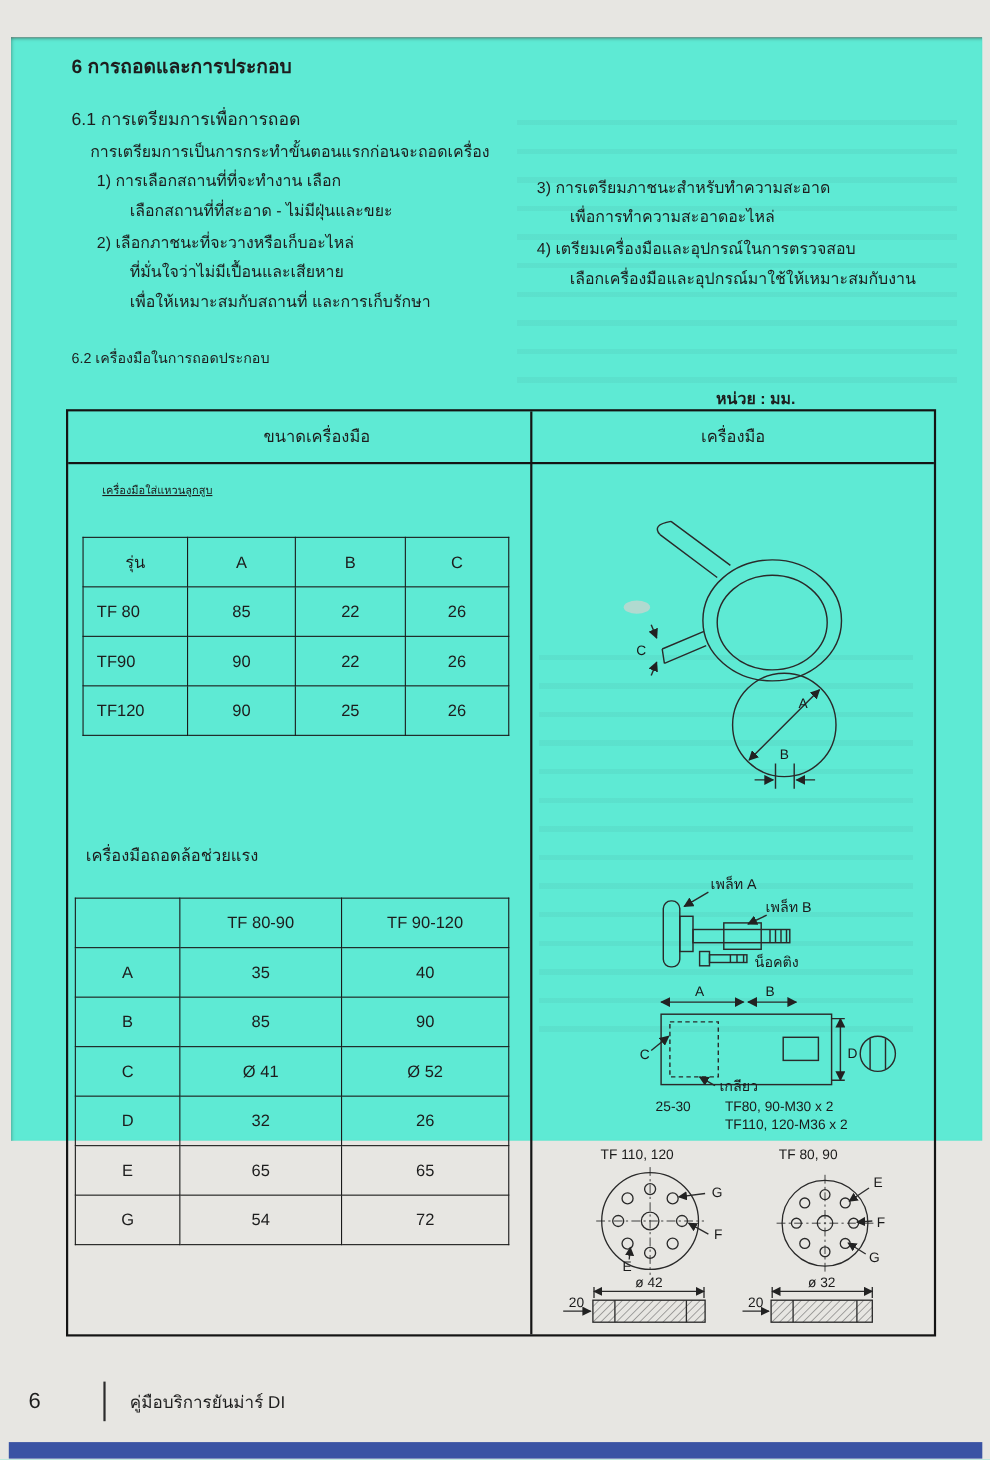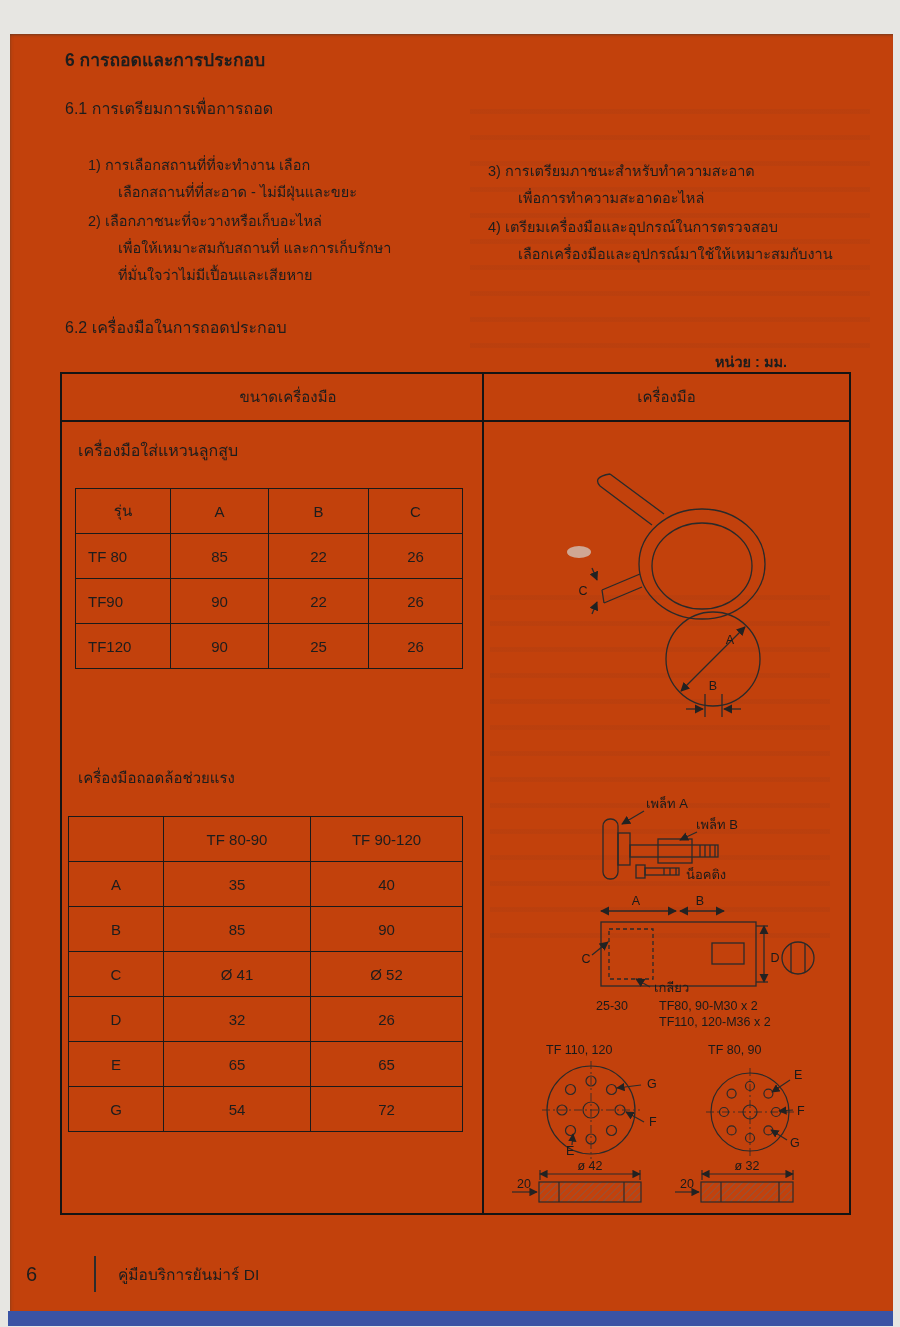--- a/index.html
+++ b/index.html
@@ -3,45 +3,45 @@
 <meta charset="utf-8">
 <style>
   html,body{margin:0;padding:0;}
   body{
     width:900px;height:1327px;position:relative;overflow:hidden;
     background:#e7e6e2;
     font-family:"Liberation Sans","DejaVu Sans",sans-serif;
     color:#1d1d1d;
   }
   .page{
-    position:absolute;left:10px;top:34px;width:883px;height:1277px;
-    background:#c2410c;
+    position:absolute;left:10px;top:34px;width:883px;height:1003px;
+    background:#5eead4;
     box-shadow: inset 0 3px 3px -2px rgba(55,55,50,.55), inset 3px 0 3px -2px rgba(55,55,50,.3);
   }
   .bleed{position:absolute;opacity:.045;pointer-events:none;
     background:repeating-linear-gradient(0deg, transparent 0 6px, #223 6px 11px, transparent 11px 26px);}
   .b1{left:460px;top:70px;width:400px;height:250px;}
   .b2{left:480px;top:560px;width:340px;height:350px;}
   .title{position:absolute;left:55px;top:12px;font-size:17.5px;font-weight:700;margin:0;}
   .s61-head{position:absolute;left:55px;top:62px;font-size:16px;}
   .s61-intro{position:absolute;left:72px;top:92px;font-size:14.5px;}
   .col{position:absolute;top:118px;font-size:14.5px;line-height:27px;}
   .col-left{left:78px;width:400px;}
   .col-right{left:478px;width:400px;padding-top:6px;}
   .ln.ind{margin-left:30px;}
   .item + .item{margin-top:2px;}
-  .s62-head{position:absolute;left:55px;top:281px;font-size:16px;}
-  .unit{position:absolute;left:641px;top:316px;width:200px;text-align:center;font-size:14.5px;font-weight:700;}
+  .s62-head{position:absolute;left:55px;top:281px;font-size:13px;}
+  .unit{position:absolute;left:641px;top:316px;width:200px;text-align:left;font-size:14.5px;font-weight:700;}
   .main-table{position:absolute;left:50px;top:338px;width:791px;height:843px;
     border:2px solid #141414;box-sizing:border-box;}
   .mt-h1{position:absolute;left:16px;top:0;width:420px;height:46px;display:flex;align-items:center;justify-content:center;font-size:15px;}
   .mt-h2{position:absolute;left:422px;top:0;width:365px;height:46px;display:flex;align-items:center;justify-content:center;font-size:15px;}
   .mt-hline{position:absolute;left:0;top:46px;width:787px;height:2px;background:#141414;}
   .mt-divider{position:absolute;left:420px;top:0;bottom:0;width:2px;background:#141414;}
-  .piston-label{position:absolute;left:16px;top:64px;font-size:16px;}
+  .piston-label{position:absolute;left:31px;top:64px;font-size:10px;text-decoration:underline;}
   .fly-label{position:absolute;left:16px;top:392px;font-size:15px;}
   table.inner{position:absolute;border-collapse:collapse;table-layout:fixed;}
   table.inner th, table.inner td{
     border:1.5px solid #1a1a1a;height:44px;text-align:center;
     font-size:15px;font-weight:400;padding:0;
   }
   .ptab{left:13px;top:114px;padding-left:36px;}
   .ptab td.model{text-align:left;padding-left:12px;}
   .ftab{left:6px;top:442px;border-radius:27px;}
   .draw{position:absolute;left:422px;top:48px;width:365px;height:791px;}
@@ -56,30 +56,31 @@
 </head>
 <body>
 
 <div class="page">
   <div class="bleed b1"></div>
   <div class="bleed b2"></div>
 
   <h1 class="title">6  การถอดและการประกอบ</h1>
 
   <div class="s61-head">6.1 การเตรียมการเพื่อการถอด</div>
+  <div class="s61-intro">การเตรียมการเป็นการกระทำขั้นตอนแรกก่อนจะถอดเครื่อง</div>
 
   <div class="col col-left">
     <div class="item">
       <div class="ln">1) การเลือกสถานที่ที่จะทำงาน  เลือก</div>
       <div class="ln ind">เลือกสถานที่ที่สะอาด - ไม่มีฝุ่นและขยะ</div>
     </div>
     <div class="item">
       <div class="ln">2) เลือกภาชนะที่จะวางหรือเก็บอะไหล่</div>
+      <div class="ln ind">ที่มั่นใจว่าไม่มีเปื้อนและเสียหาย</div>
       <div class="ln ind">เพื่อให้เหมาะสมกับสถานที่  และการเก็บรักษา</div>
-      <div class="ln ind">ที่มั่นใจว่าไม่มีเปื้อนและเสียหาย</div>
     </div>
   </div>
 
   <div class="col col-right">
     <div class="item">
       <div class="ln">3) การเตรียมภาชนะสำหรับทำความสะอาด</div>
       <div class="ln ind">เพื่อการทำความสะอาดอะไหล่</div>
     </div>
     <div class="item">
       <div class="ln">4) เตรียมเครื่องมือและอุปกรณ์ในการตรวจสอบ</div>

